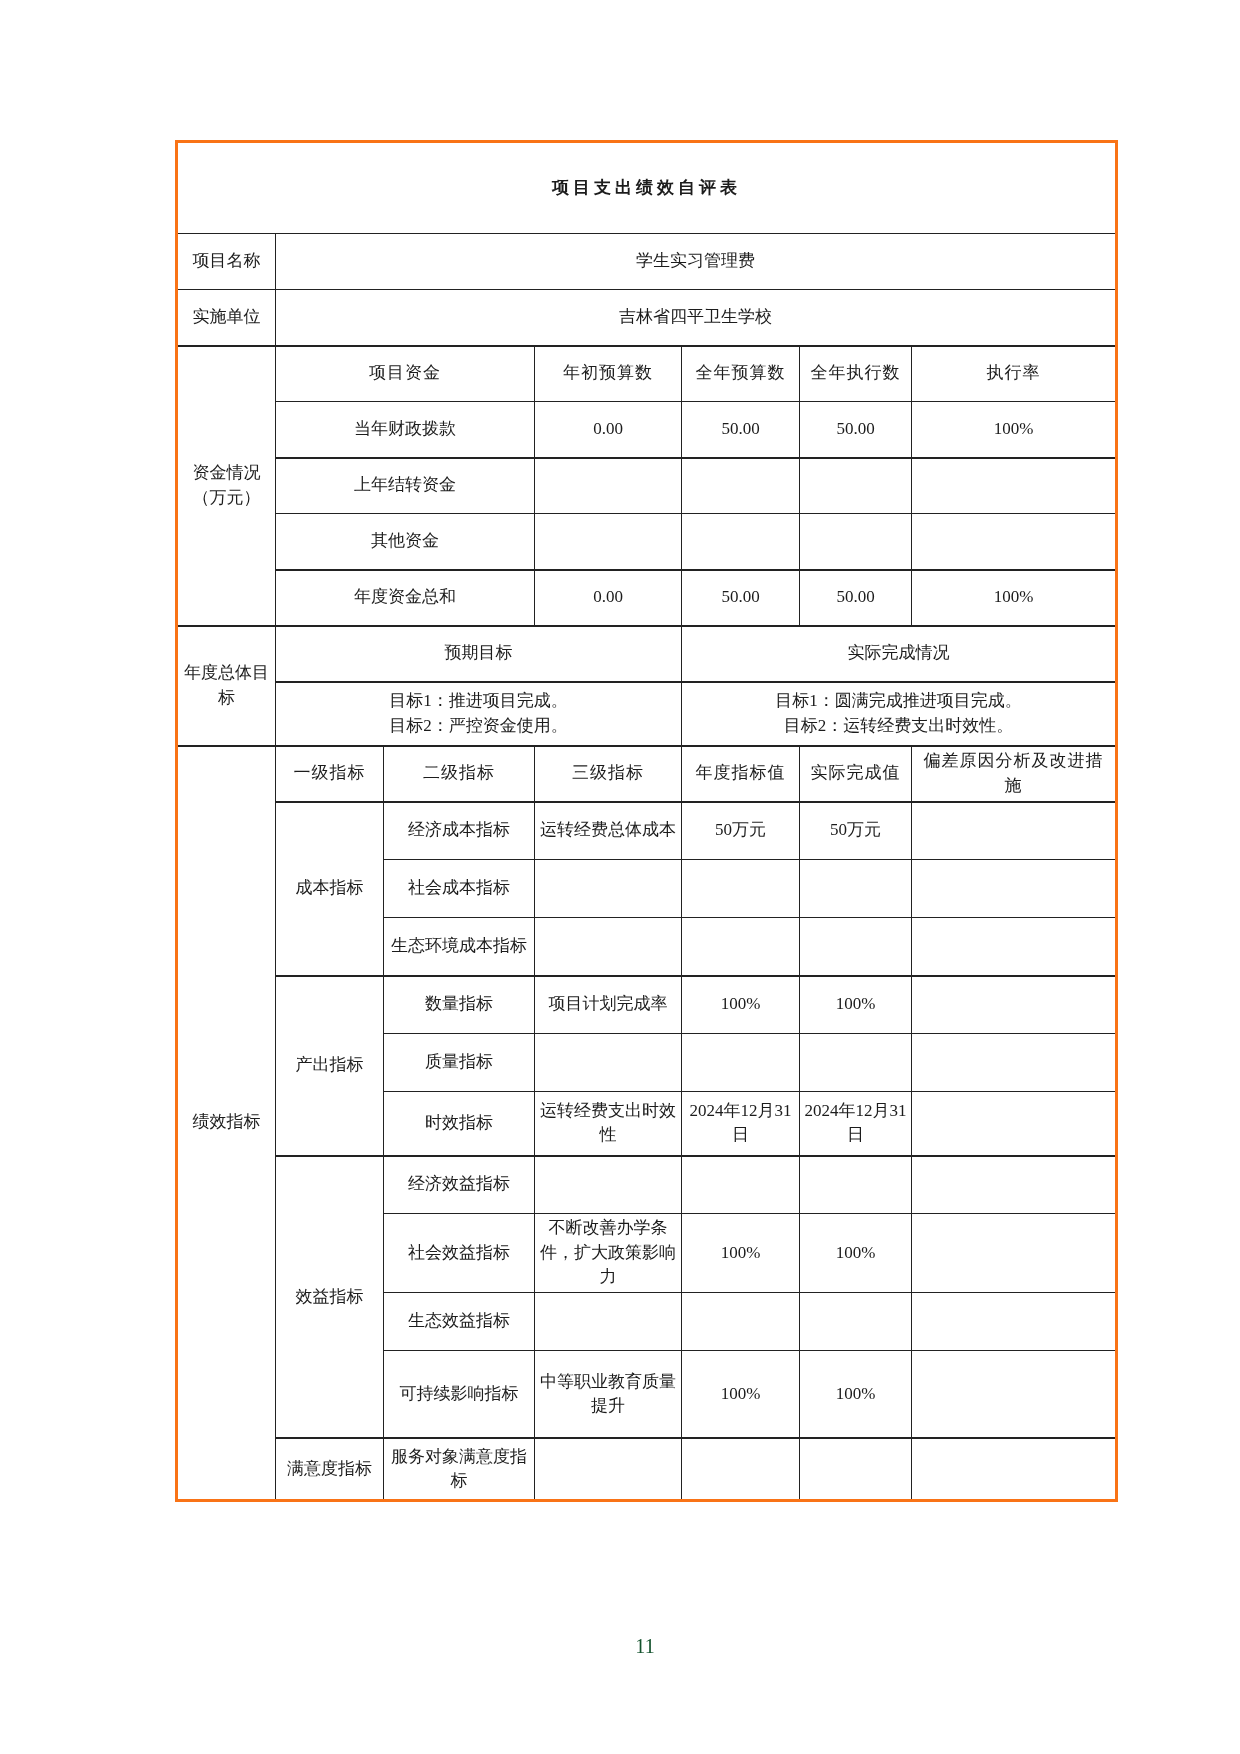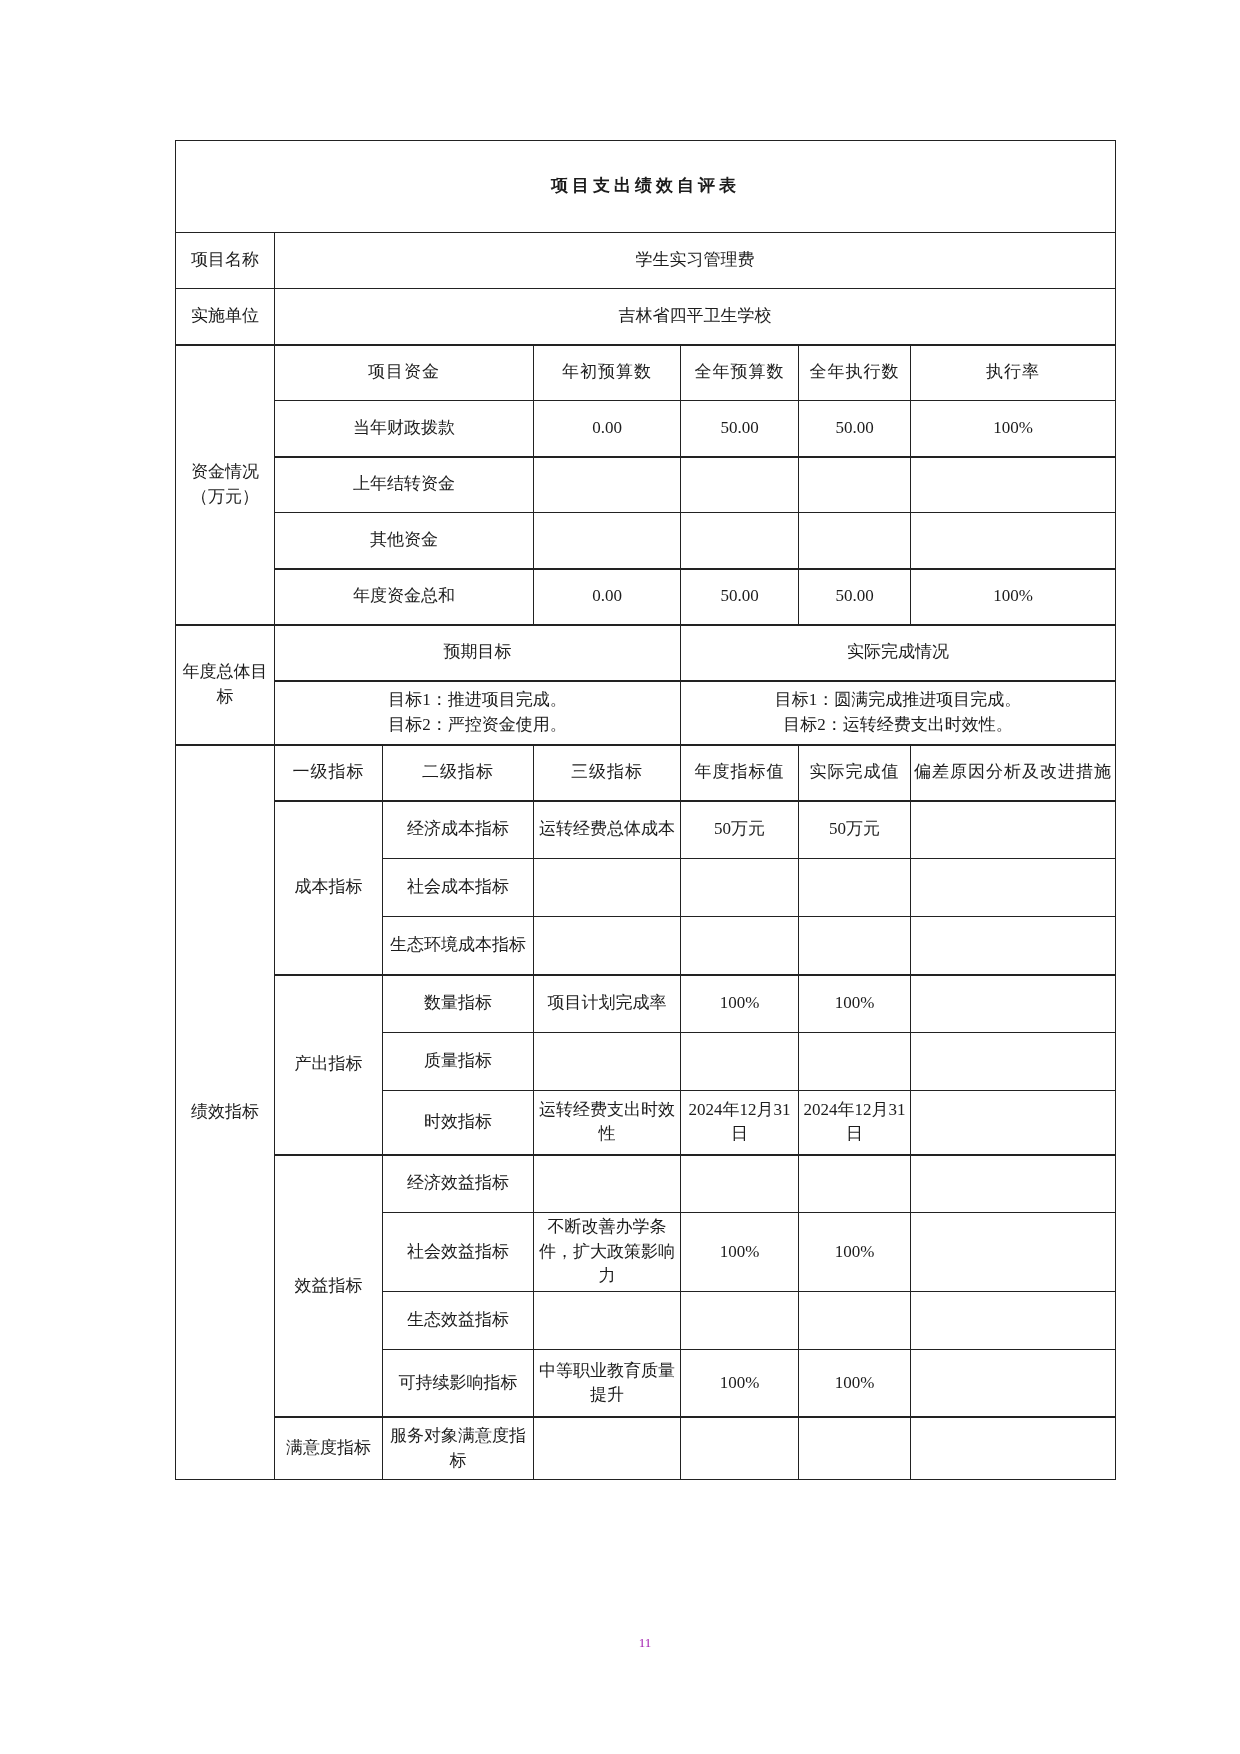--- a/index.html
+++ b/index.html
@@ -13,21 +13,21 @@
     font-family: "Liberation Serif", "DejaVu Serif", serif;
     color: #1c1c1c;
   }
   table.selfeval {
     position: absolute;
     left: 175px;
     top: 140px;
     width: 940px;
     border-collapse: collapse;
     table-layout: fixed;
-    border: 1px solid #f97316;
+    border: 3px solid #f97316;
     padding-left: 22px;
   }
   table.selfeval td {
     border: 1px solid #222;
     text-align: center;
     vertical-align: middle;
     font-size: 17px;
     line-height: 1.45;
     padding: 2px 3px;
     overflow: hidden;
@@ -38,34 +38,34 @@
     font-family: "Liberation Sans", "DejaVu Sans", sans-serif;
     font-weight: bold;
     font-size: 31px;
     letter-spacing: 4px;
   }
   .r-title  { height: 92px; }
   .r-std    { height: 56px; }
   .r-ind    { height: 58px; }
   .r-goal2  { height: 64px; }
   .r-h64    { height: 64px; }
-  .r-h68    { height: 68px; }
+  .r-h68    { height: 88px; }
   .r-h78    { height: 78px; }
   .r-h62    { height: 62px; margin-left: 28px; }
   td.preline { white-space: pre-line; margin-top: 21px; }
   td.datecell { font-size: 16px; padding: 2px 0; }
   td.hdr { letter-spacing: 1px; }
   .page-number {
     position: absolute;
     top: 1635px;
     left: 645px;
     transform: translateX(-50%);
-    font-size: 13px;
+    font-size: 20px;
     font-family: "Liberation Serif", "DejaVu Serif", serif;
-    color: #a21caf;
+    color: #14532d;
   }
 </style>
 </head>
 <body>
 
 <div class="page">
   <table class="selfeval">
     <colgroup>
       <col style="width:99px">
         <col style="width:108px">

